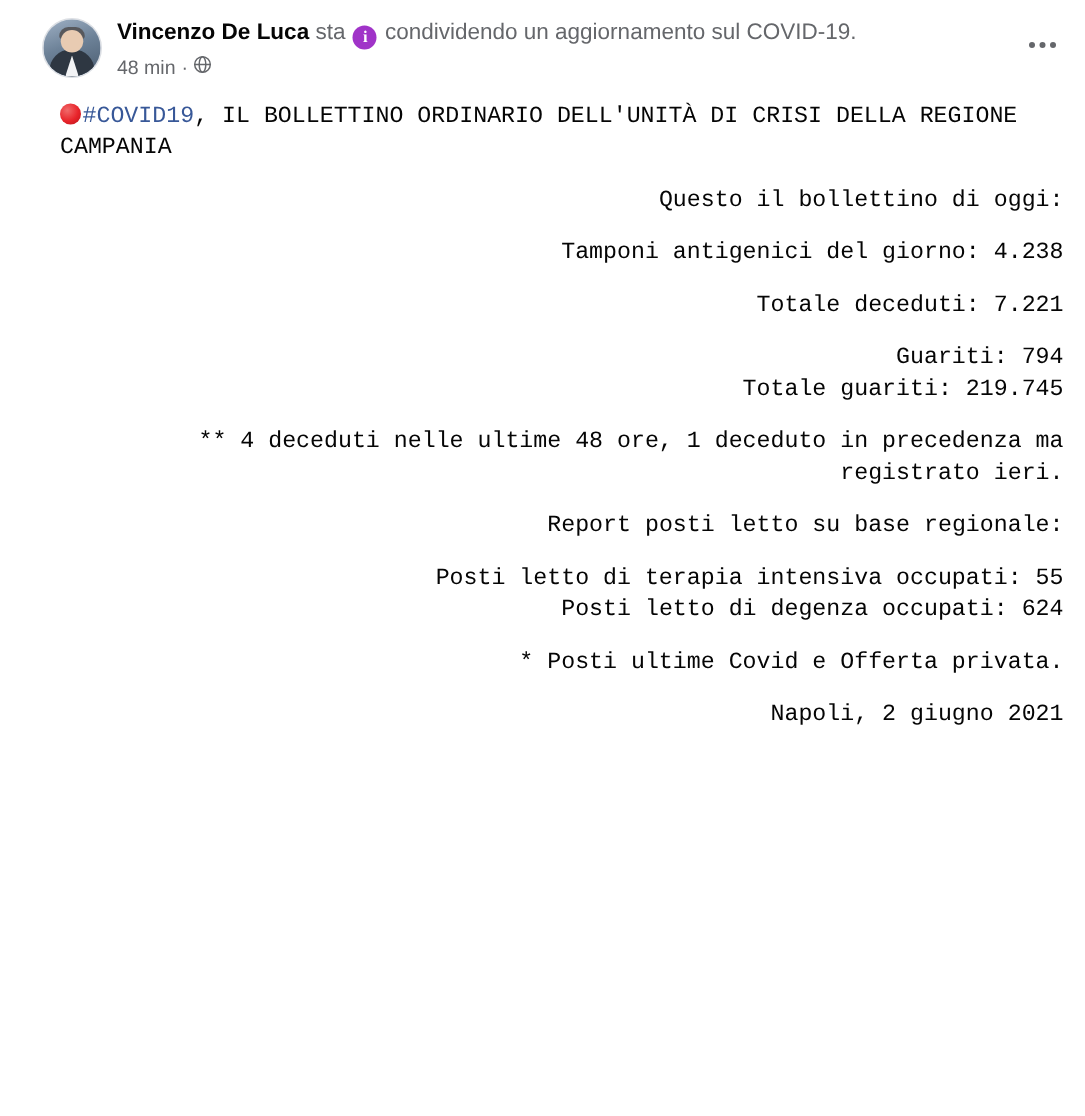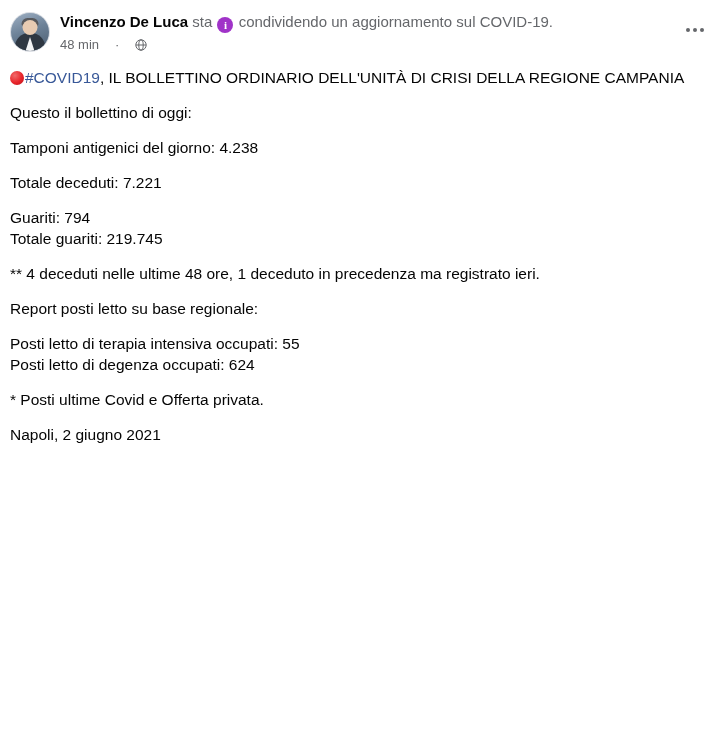--- a/index.html
+++ b/index.html
@@ -11,21 +11,21 @@
   body {
     width: 723px;
     height: 744px;
     font-family: "Liberation Sans", sans-serif;
     color: #050505;
     overflow: hidden;
   }
   .post {
     position: relative;
     width: 723px;
-    padding: 10px 14px 0 10px;
+    padding: 10px 14px 0 28px;
   }
   .post-header {
     display: flex;
     align-items: flex-start;
     padding-bottom: 2px;
   }
   .avatar {
     width: 40px;
     height: 40px;
     min-width: 40px;
@@ -109,22 +109,21 @@
     font-weight: bold;
     font-family: "Liberation Serif", serif;
     margin: 0 1px;
   }
   .sub-meta {
     font-size: 13px;
     line-height: 16px;
     color: #65676b;
     margin-top: 4px;
     display: flex;
-    align-items: center;
-    gap: 16px;
+    gap: 4px;
   }
   .globe-icon {
     display: inline-block;
     width: 12px;
     height: 12px;
     position: relative;
   }
   .more-btn {
     position: absolute;
     top: 14px;
@@ -146,24 +145,25 @@
     display: block;
   }
   .post-body {
     font-size: 15.5px;
     line-height: 21px;
     color: #050505;
     padding-top: 12px;
     white-space: normal;
   }
   .para {
-    margin: 0 0 14px 0;
+    margin: 0 0 14px 12px;
+    font-family: Liberation Mono, monospace;
   }
   .para:last-child { margin-bottom: 0; }
-  .line { display: block; }
+  .line { display: block; text-align: right; }
   .hashtag {
     color: #385898;
     cursor: pointer;
   }
   .red-dot {
     display: inline-block;
     width: 14px;
     height: 14px;
     border-radius: 50%;
     background: radial-gradient(circle at 35% 32%, #f06a6a 0%, #e8242a 55%, #b5131a 100%);

